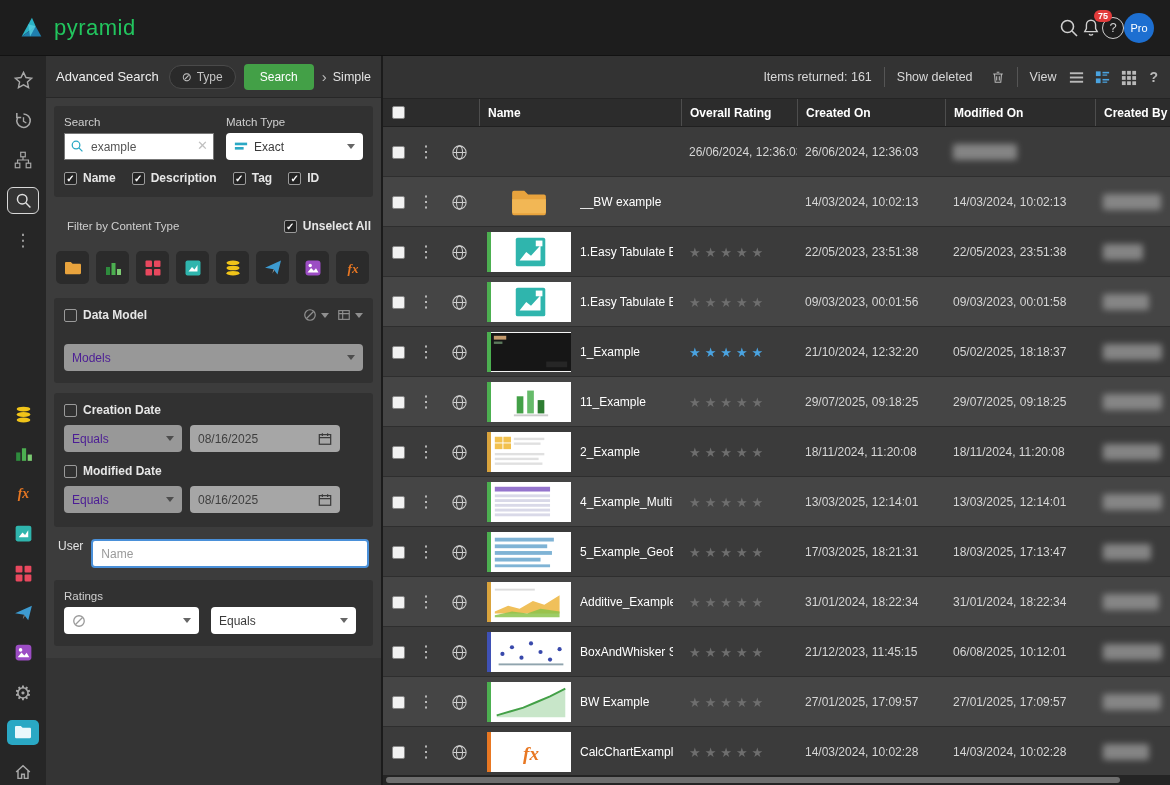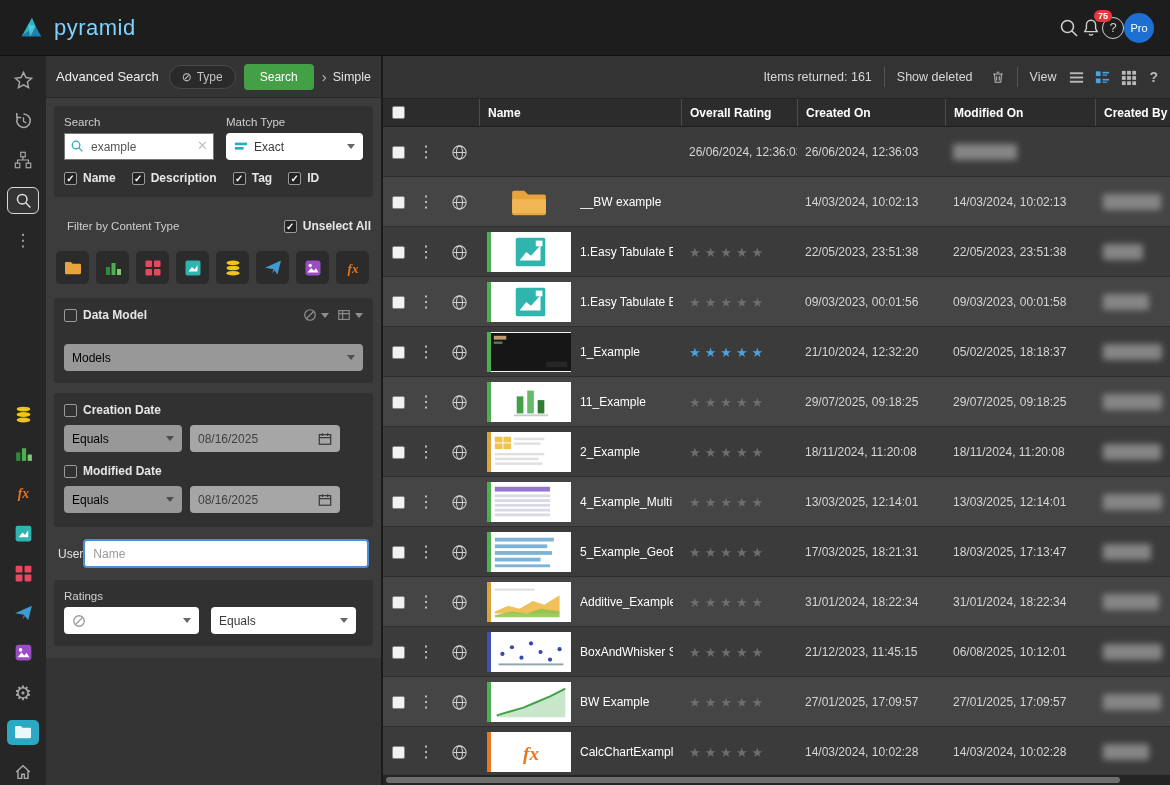--- a/index.html
+++ b/index.html
@@ -4,21 +4,21 @@
 <style>
   * { margin:0; padding:0; box-sizing:border-box; }
   html,body { width:1170px; height:785px; overflow:hidden; background:#262626;
     font-family:"Liberation Sans", sans-serif; }
   .app { position:relative; width:1170px; height:785px; }
 
   
   .top-header { position:absolute; top:0; left:0; right:0; height:56px; background:#1d1d1d;
     border-bottom:1px solid #121212; display:flex; align-items:center; padding:0 16px; z-index:5; }
   .logo-wrap { display:flex; align-items:center; gap:8px; }
-  .logo-text { font-size:22px; color:#7dd3fc; letter-spacing:.5px; }
+  .logo-text { font-size:22px; color:#22c55e; letter-spacing:.5px; }
   .header-right { margin-left:auto; display:flex; align-items:center; }
   .hdr-icon { position:relative; display:flex; align-items:center; cursor:pointer; }
   .badge { position:absolute; top:-7px; right:-10px; background:#e23b3b; color:#fff; font-size:9px;
     font-weight:bold; border-radius:8px; padding:1px 4px; min-width:16px; text-align:center; }
   .help-circle { width:22px; height:22px; border:1.5px solid #cfcfcf; border-radius:50%;
     color:#cfcfcf; font-size:13px; display:flex; align-items:center; justify-content:center; }
   .pro-circle { width:30px; height:30px; background:#1d6fd1; border-radius:50%; color:#fff;
     font-size:11px; display:flex; align-items:center; justify-content:center; }
 
   
@@ -56,21 +56,21 @@
   .inp-wrap { position:relative; }
   .txt-input { width:100%; height:27px; border:1px solid #777; border-radius:0; background:#fff;
     color:#555; font-size:12px; padding:0 20px 0 26px; font-family:inherit; outline:none; }
   .inp-mag { position:absolute; left:6px; top:6px; }
   .inp-x { position:absolute; right:6px; top:5px; color:#c0c0c0; font-size:13px; cursor:pointer; }
 
   .select { height:27px; background:#fff; border-radius:4px; display:flex; align-items:center;
     gap:6px; padding:0 8px; color:#3a3a3a; font-size:12px; cursor:pointer; position:relative; }
   .select .caret { margin-left:auto; width:0; height:0; border-left:4px solid transparent;
     border-right:4px solid transparent; border-top:5px solid #666; }
-  .select.disabled { background:#989898; color:#000000; cursor:default; }
+  .select.disabled { background:#989898; color:#4c1d95; cursor:default; }
   .select.disabled .caret { border-top-color:#4d4d4d; }
 
   .chk-row { display:flex; gap:16px; margin-top:11px; }
   .chk { display:flex; align-items:center; gap:6px; color:#e6e6e6; font-size:12px; font-weight:bold;
     cursor:pointer; }
   .box { width:13px; height:13px; border:1px solid #9a9a9a; border-radius:2px; background:transparent;
     color:#fff; font-size:10px; line-height:12px; text-align:center; flex:0 0 13px; }
   .box.on { background:#232323; }
 
   .filter-head { display:flex; align-items:center; margin:2px 2px 8px 2px; }
@@ -84,21 +84,21 @@
   .ghost-dd { margin-left:auto; display:flex; gap:8px; }
   .ghost-btn { display:flex; align-items:center; gap:4px; color:#8f8f8f; cursor:default; }
   .ghost-btn .caret { width:0; height:0; border-left:4px solid transparent; border-right:4px solid transparent;
     border-top:5px solid #8f8f8f; }
 
   .date-row { display:grid; grid-template-columns:118px 150px; gap:8px; margin-bottom:12px; }
   .date-field { height:27px; background:#a6a6a6; border-radius:4px; display:flex; align-items:center;
     padding:0 8px; color:#3f3f3f; font-size:12px; }
   .date-field .cal { margin-left:auto; }
 
-  .user-row { display:flex; align-items:center; gap:0; padding:2px 4px; }
+  .user-row { display:flex; align-items:flex-start; gap:8px; padding:2px 4px; }
   .user-lbl { color:#e2e2e2; font-size:12px; }
   .user-input { flex:1; height:29px; background:#fff; border:2px solid #4a90d9; border-radius:4px;
     color:#444; font-size:12px; padding:0 8px; font-family:inherit; outline:none; }
   .user-input::placeholder { color:#9a9a9a; }
 
   .rating-row { display:grid; grid-template-columns:135px 145px; gap:12px; }
   .panel-filler { flex:1; background:#343434; margin:2px -8px 0 -8px; }
 
   
   .main { position:absolute; top:56px; left:383px; right:0; bottom:0; background:#3a3a3a;

